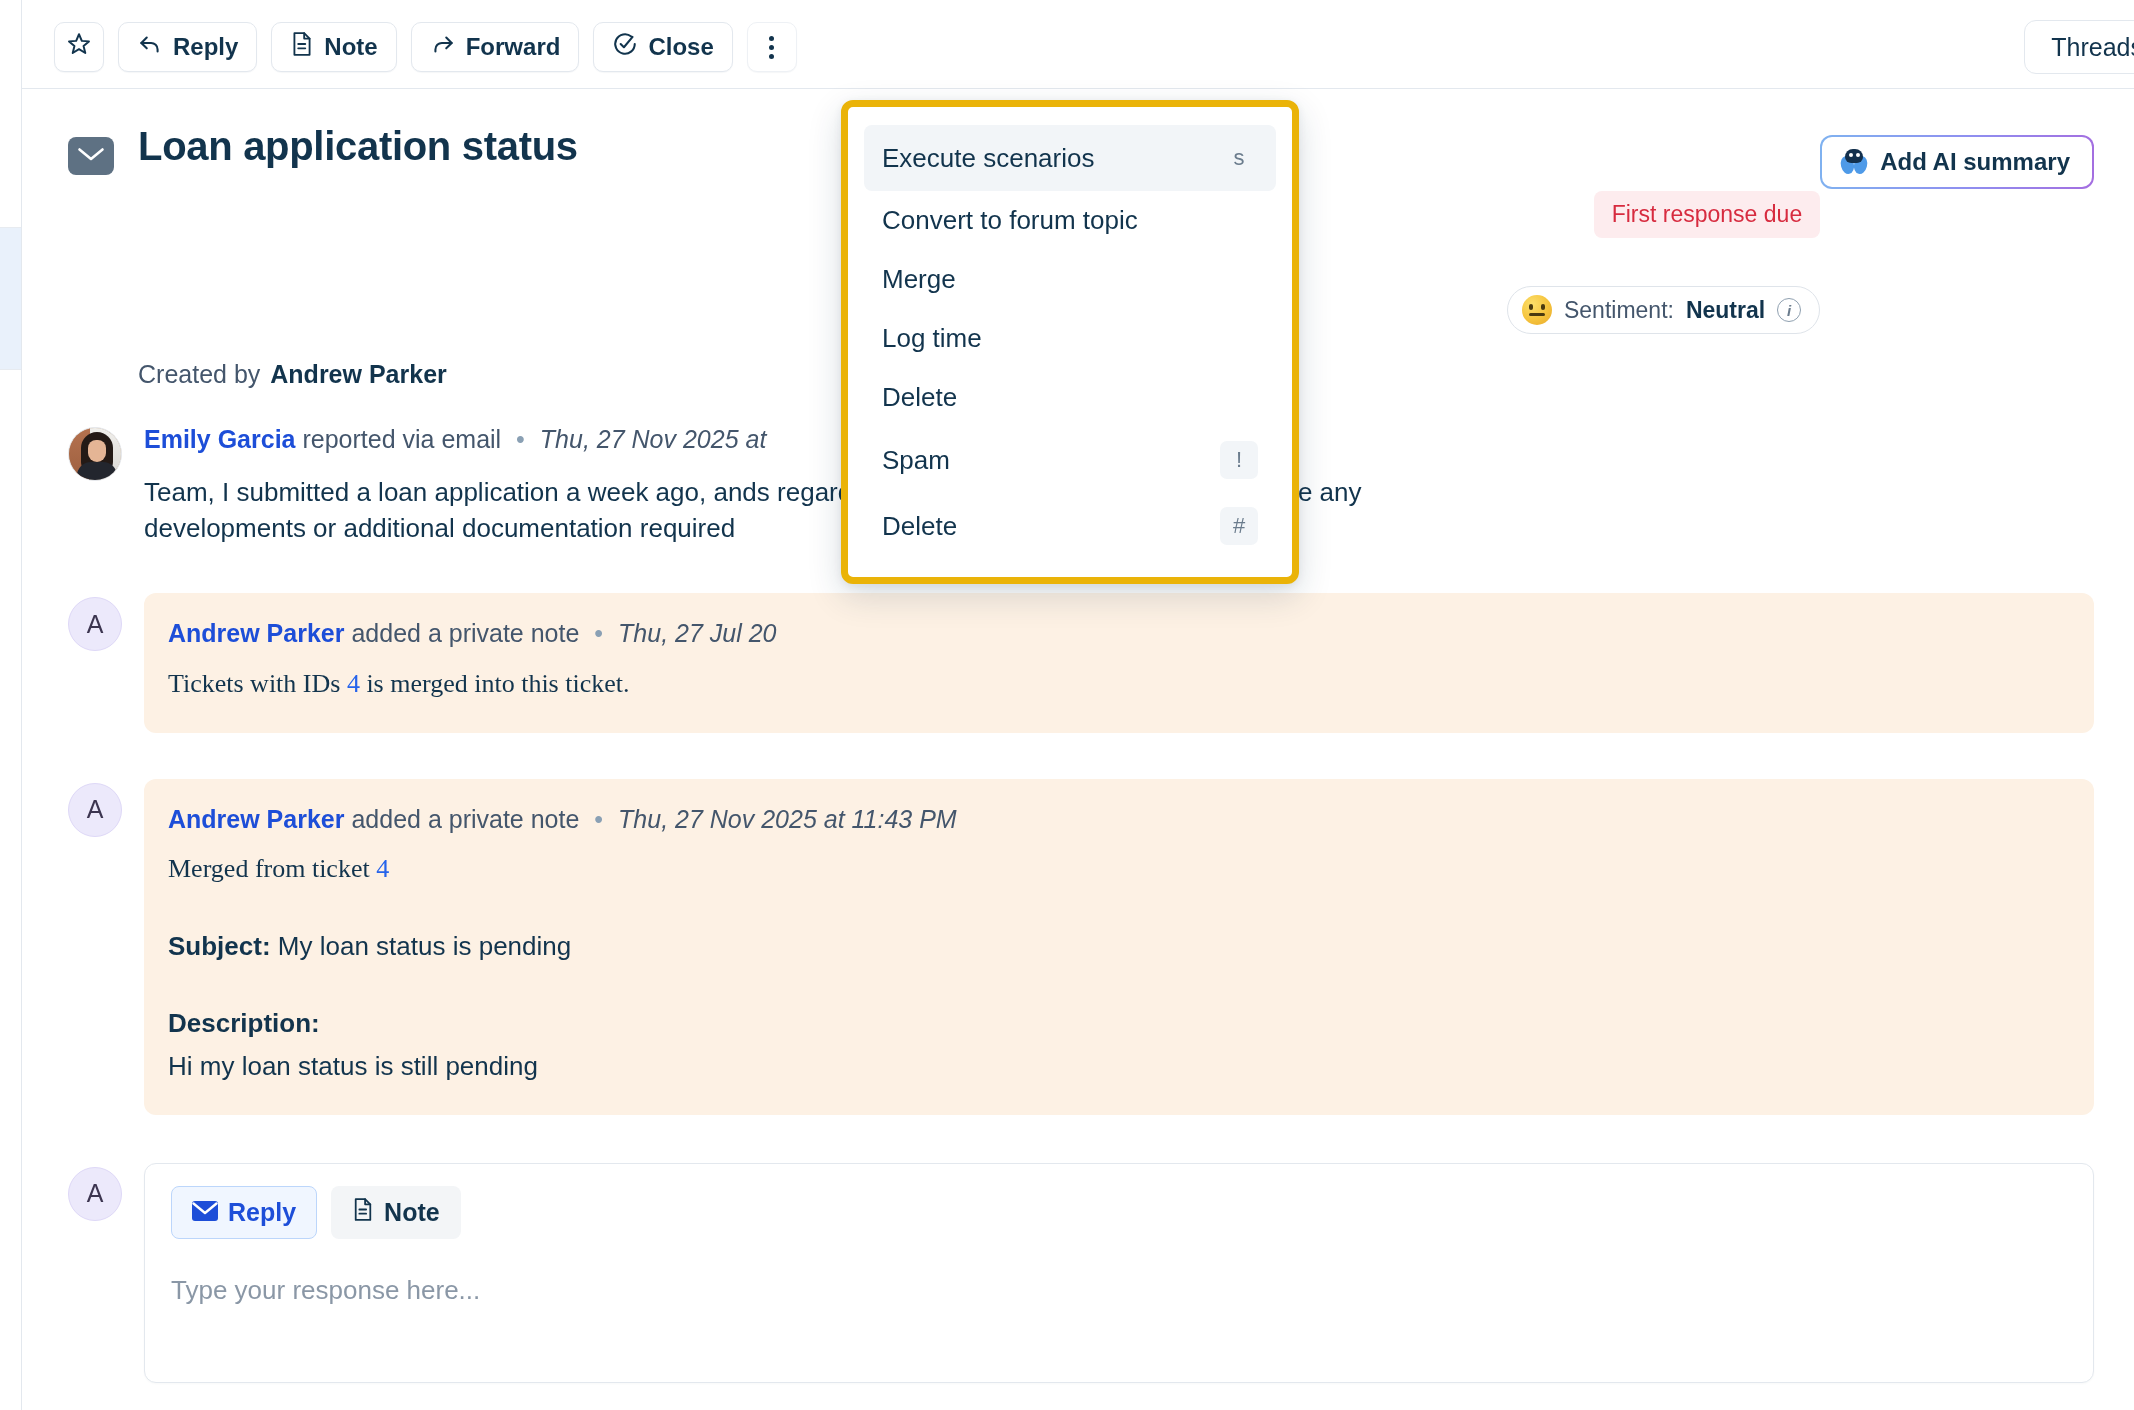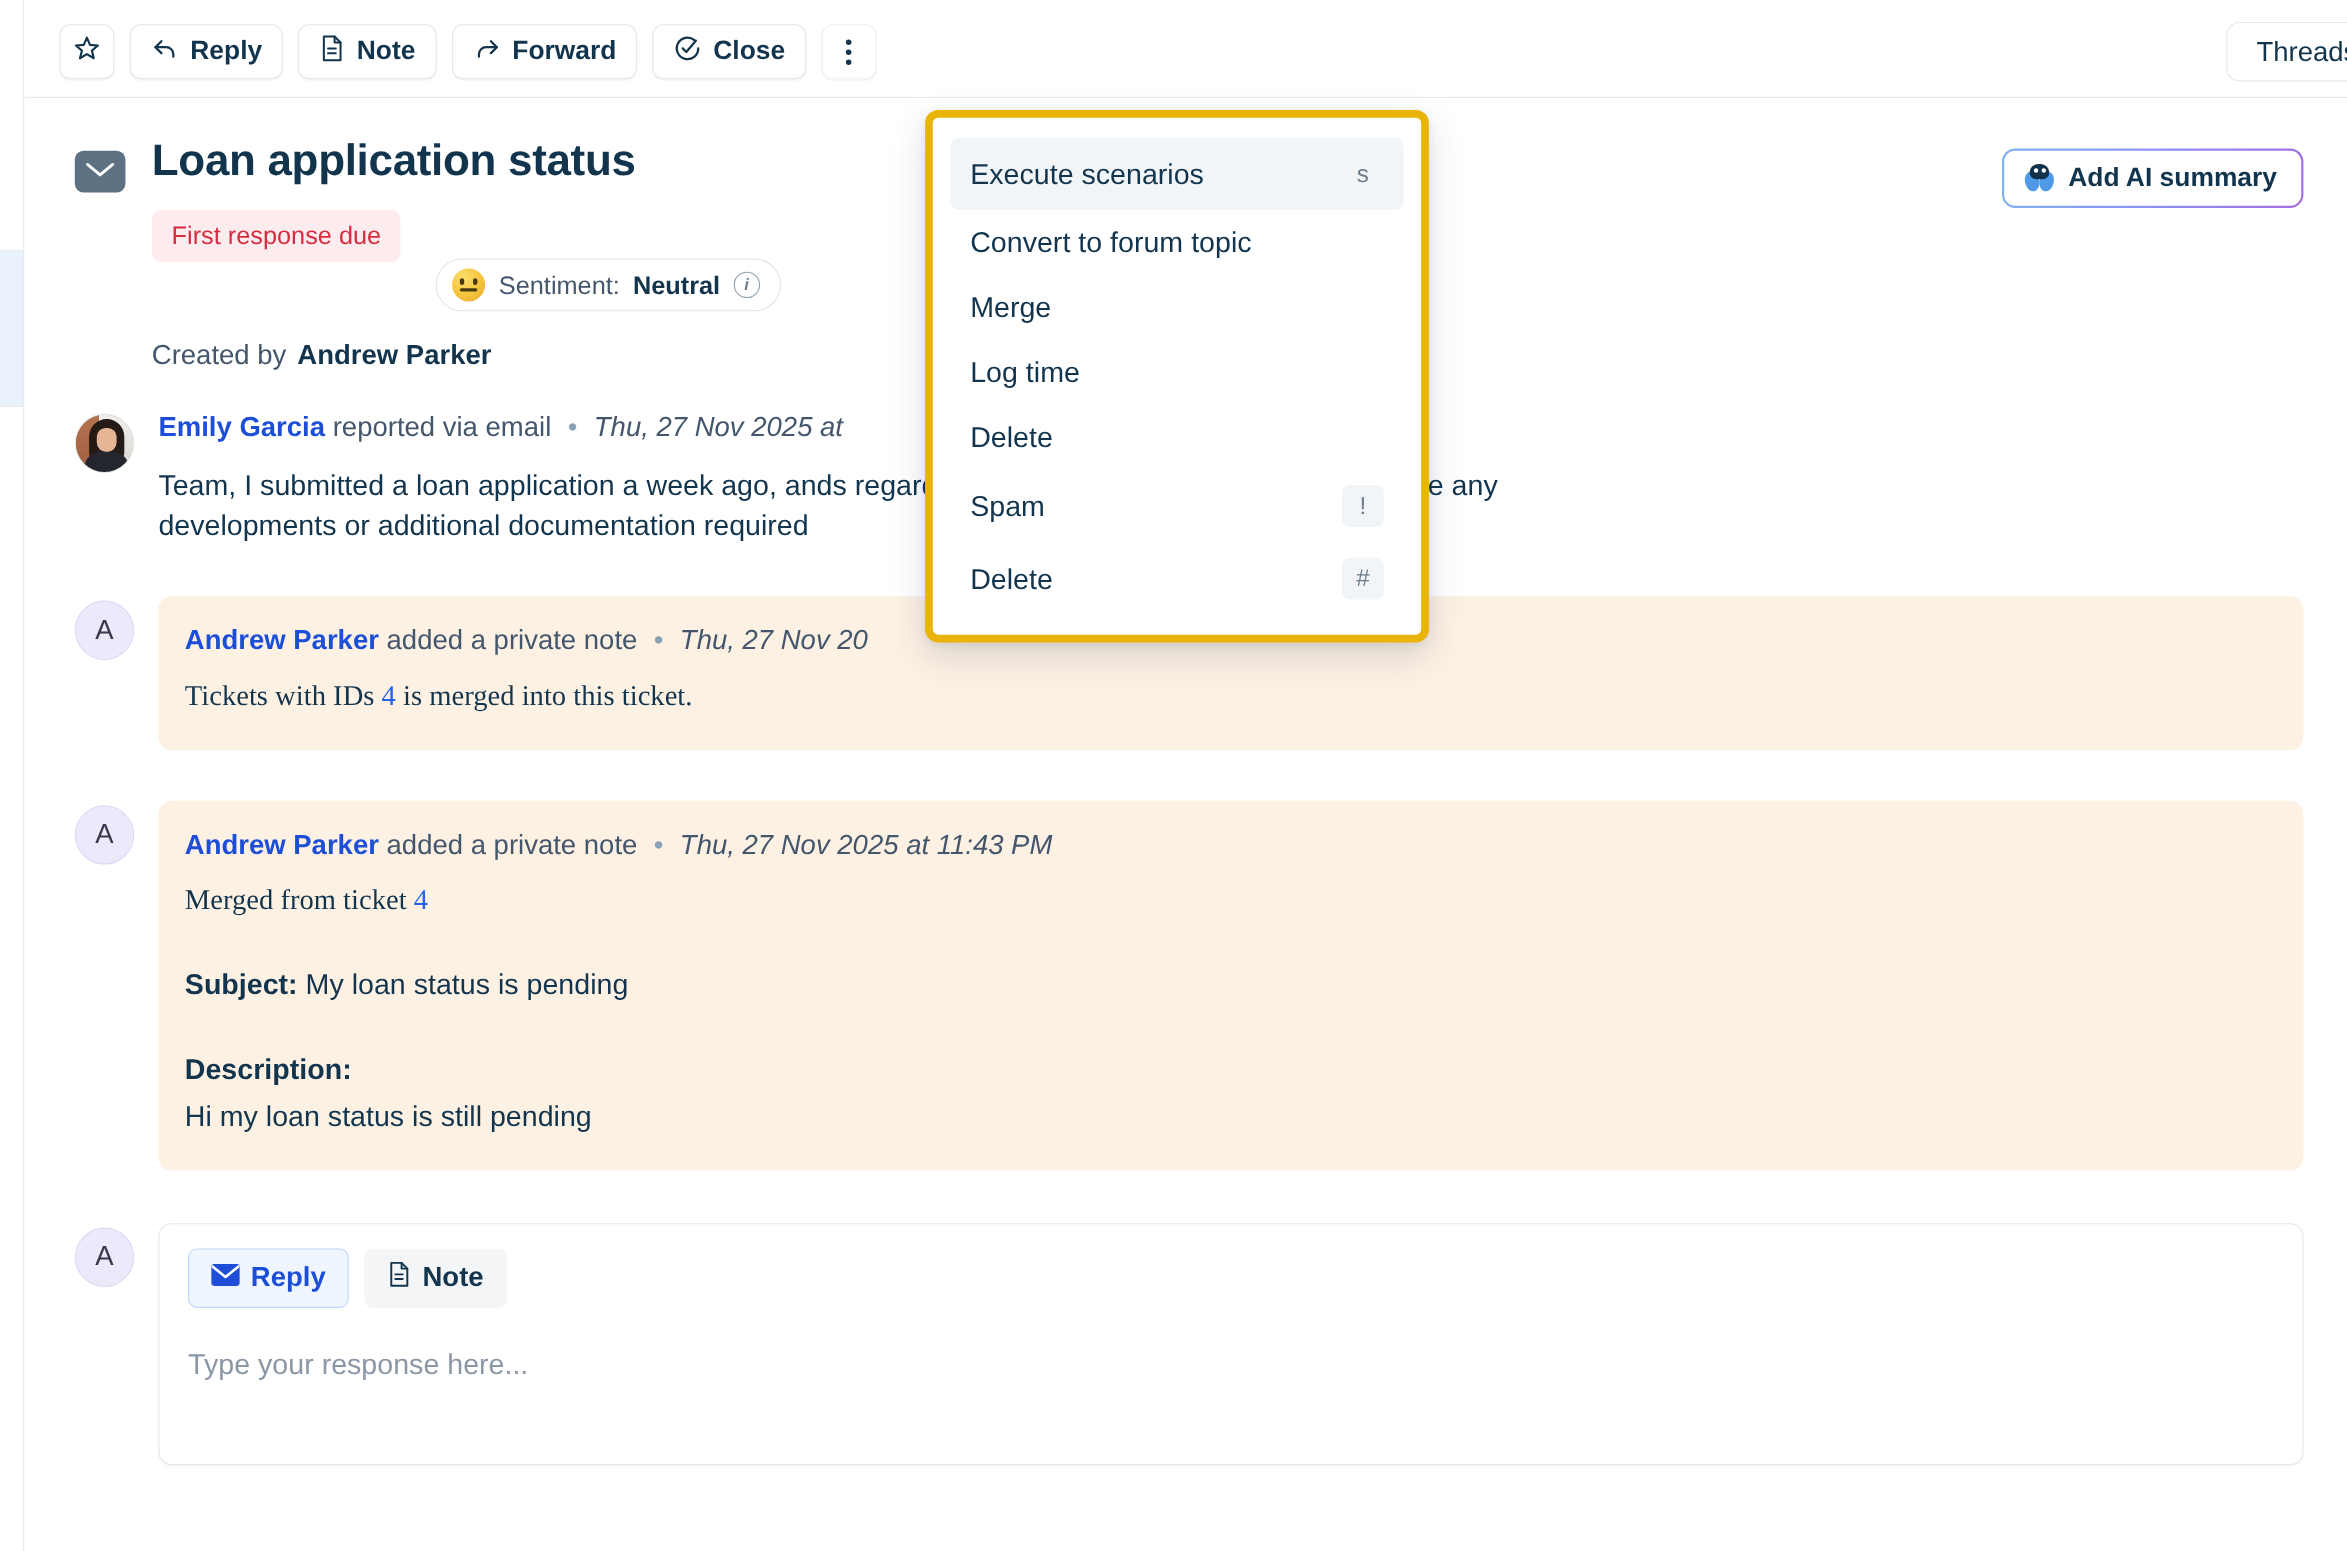--- a/index.html
+++ b/index.html
@@ -70,21 +70,21 @@
   .env-icon {
     width: 46px; height: 38px; border-radius: 8px;
     background: #5e7183;
     display: flex; align-items: center; justify-content: center;
     margin-top: 14px; flex: none;
   }
   .env-icon svg { display: block; }
   .head-body { margin-left: 24px; flex: 1; }
   .page-title { font-size: 40px; font-weight: 700; color: #12344d; letter-spacing: -.3px; line-height: 1.15; }
 
-  .badges { display: flex; align-items: flex-start; gap: 32px; margin-top: 22px; }
+  .badges { display: flex; align-items: flex-end; gap: 4px; margin-top: 22px; flex-direction: column; }
   .badge-sla {
     background: #fdecee; color: #d72b3f;
     border-radius: 8px; padding: 10px 18px;
     font-size: 23px; font-weight: 400;
   }
   .badge-sent {
     border: 1px solid #dfe4ea; border-radius: 24px;
     background: #fff;
     display: flex; align-items: center; gap: 12px;
     padding: 8px 18px 8px 14px; font-size: 23px; color: #44566c; margin-top: 44px;
@@ -383,21 +383,21 @@
       </div>
     </div>
 
     <div class="note-row">
       <div class="avatar-initial">A</div>
       <div class="note-card">
         <div class="msg-meta">
           <span class="who">Andrew Parker</span>
           <span class="verb">added a private note</span>
           <span class="dot">•</span>
-          <span class="when">Thu, 27 Nov 20</span>
+          <span class="when">Thu, 27 Jul 20</span>
         </div>
         <div class="msg-text">
           <span>Tickets with IDs</span>
           <span class="link-num">4</span>
           <span>is merged into this ticket.</span>
         </div>
       </div>
     </div>
 
     <div class="note-row">

